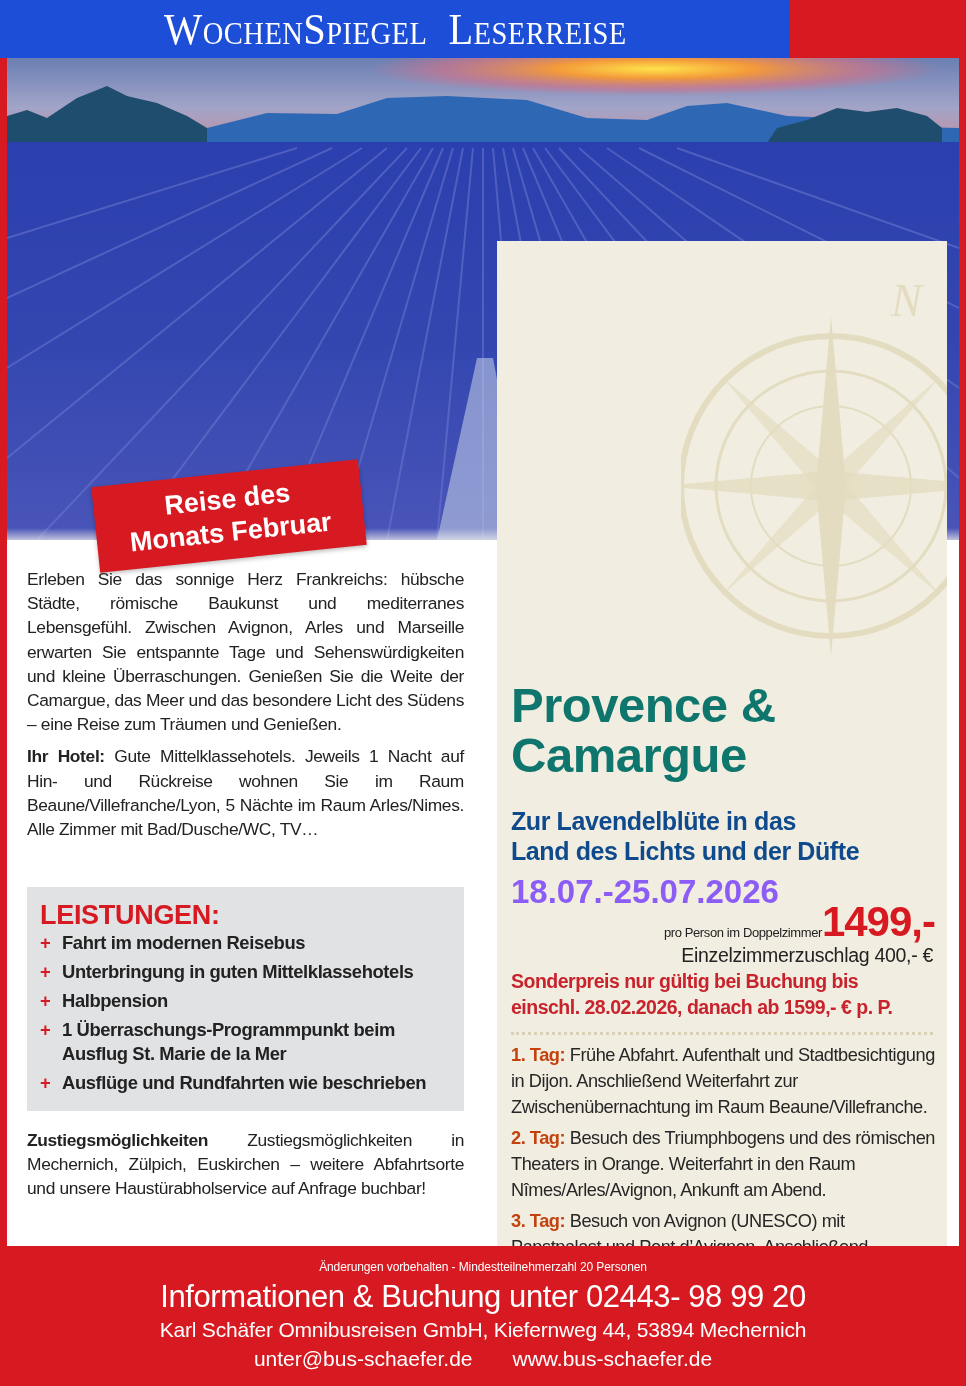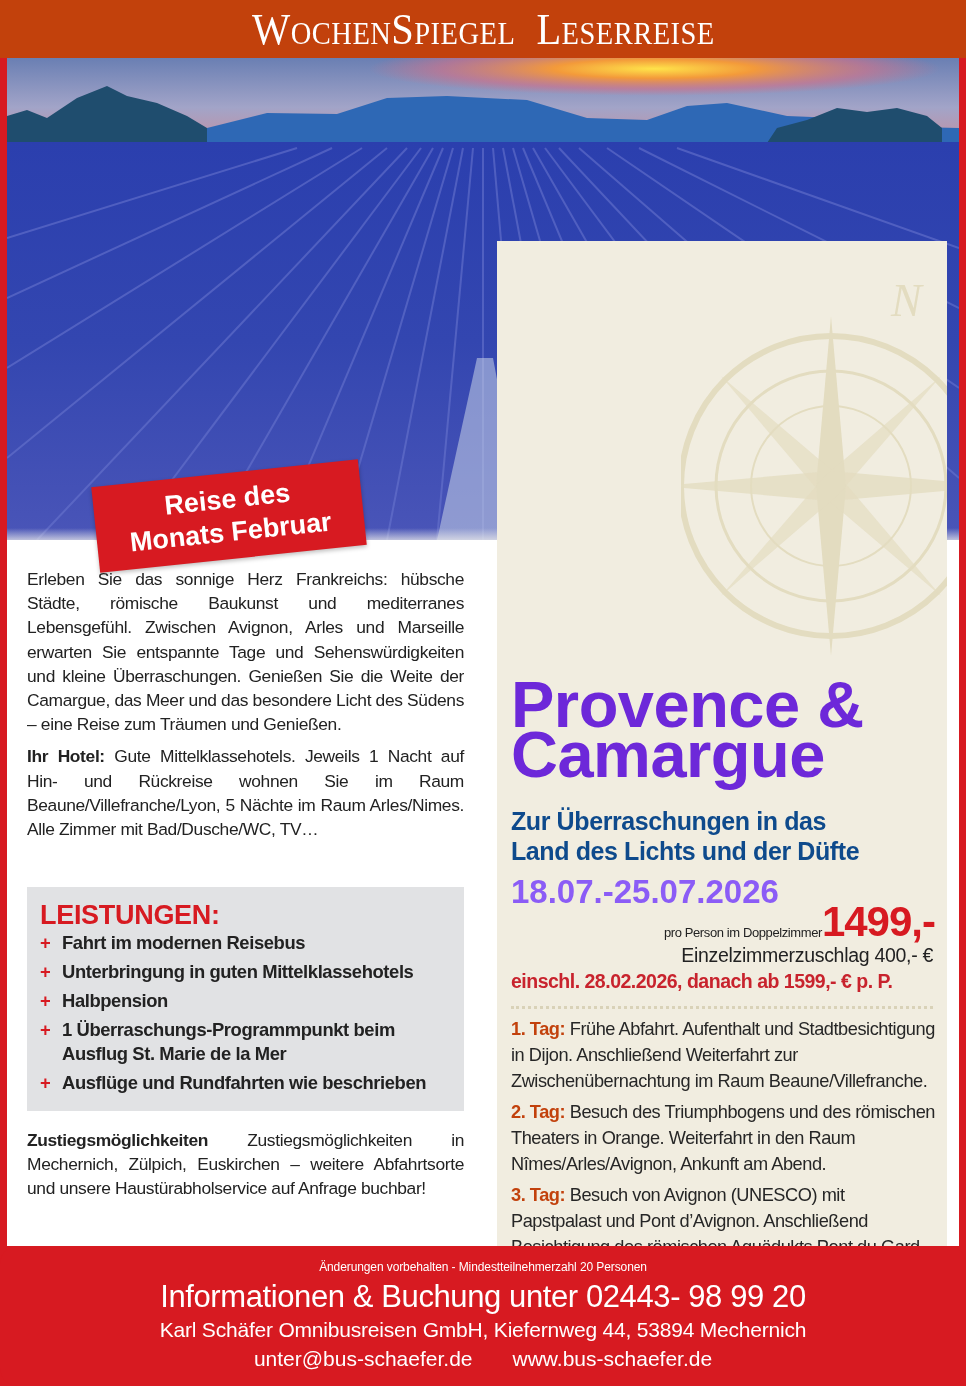--- a/index.html
+++ b/index.html
@@ -1,19 +1,19 @@
 <!DOCTYPE html>
 <html><head>
 <meta charset="utf-8">
 <style>
   * { box-sizing: border-box; margin: 0; padding: 0; }
   html, body { width: 966px; height: 1386px; overflow: hidden; background: #d71a21; }
   body { position: relative; font-family: "Liberation Sans", sans-serif; }
 
-  .masthead { position: absolute; left: 0; top: 0; width: 966px; height: 58px; background: #c2410c;
+  .masthead { position: absolute; left: 0; top: 0; width: 790px; height: 58px; background: #1d4ed8;
     display: flex; align-items: center; justify-content: center; }
   .masthead-title { font-family: "Liberation Serif", serif; color: #fff; font-size: 44px; letter-spacing: 0.5px;
     font-variant: small-caps; transform: scaleX(0.92); white-space: pre; }
 
   .frame { position: absolute; left: 7px; top: 58px; width: 952px; height: 1188px; background: #fff; overflow: hidden; }
 
   .photo { position: absolute; left: 0; top: 0; width: 952px; height: 482px; overflow: hidden;
     background: linear-gradient(to bottom, #6b86b8 0%, #8a9ccb 18%, #3f6fc1 26%, #2d4fb6 30%, #2a3fa6 50%, #3442a6 75%, #4b55b8 100%); }
   .photo svg { position: absolute; left: 0; top: 0; }
   .photo-fade { position: absolute; left: 0; top: 470px; width: 952px; height: 40px;
@@ -34,21 +34,21 @@
   .leistungen ul { list-style: none; }
   .leistungen li { display: flex; font-size: 18.4px; font-weight: bold; color: #222; line-height: 24px; margin-bottom: 5px; letter-spacing: -0.4px; }
   .leistungen li .plus { color: #d71a21; width: 22px; flex: none; font-weight: bold; }
 
   .zustieg { position: absolute; left: 20px; top: 1070px; width: 437px; font-size: 17.4px; line-height: 24.2px; color: #222;
     text-align: justify; letter-spacing: -0.35px; }
 
   .infobox { position: absolute; left: 490px; top: 183px; width: 450px; height: 1005px; background: #f1ede0; overflow: hidden; padding: 15px 0 0 14px; }
   .compass { position: absolute; left: 170px; top: 0px; opacity: 0.55; }
   .infobox > * { position: relative; }
-  .title { color: #6d28d9; font-size: 65px; font-weight: bold; line-height: 50px; letter-spacing: -0.5px; }
+  .title { color: #0f766e; font-size: 49px; font-weight: bold; line-height: 50px; letter-spacing: -0.5px; }
   .subtitle { color: #0e4a8c; font-size: 25px; font-weight: bold; line-height: 30px; margin-top: 26px; letter-spacing: -0.4px; }
   .dates { color: #8b5cf6; font-size: 33px; font-weight: bold; line-height: 36px; margin-top: 8px; letter-spacing: 0px; }
   .price-row { display: flex; align-items: flex-end; justify-content: flex-end; margin-right: 12px; height: 40px; margin-top: -8px; }
   .price-label { font-size: 13px; color: #222; margin-bottom: 2px; letter-spacing: -0.4px; }
   .price { color: #d71a21; font-size: 42px; font-weight: bold; line-height: 40px; letter-spacing: -1px; }
   .ez { text-align: right; font-size: 19.5px; color: #222; margin-right: 14px; line-height: 26px; letter-spacing: -0.3px; }
   .sonder { color: #c8232d; font-size: 19.5px; font-weight: bold; line-height: 26px; letter-spacing: -0.5px; }
   .divider { height: 4px; margin: 12px 14px 6px 0; border-top: 3px dotted #d9d2b8; }
   .day { font-size: 18.2px; line-height: 26px; color: #262626; margin-bottom: 5px; padding-right: 10px; letter-spacing: -0.45px; }
   .day .lab { color: #c2410c; font-weight: bold; margin-top: 41px; }
@@ -178,30 +178,31 @@
         <polygon points="260,120 158,238 40,340 142,222" opacity="0.7"></polygon>
       </g>
       <text x="210" y="60" font-family="Liberation Serif, serif" font-style="italic" font-size="46" fill="#d8cfa6">N</text>
     </svg>
 
     <div class="title">
       <div>Provence &amp;</div>
       <div>Camargue</div>
     </div>
     <div class="subtitle">
-      <div>Zur Überraschungen in das</div>
+      <div>Zur Lavendelblüte in das</div>
       <div>Land des Lichts und der Düfte</div>
     </div>
     <div class="dates">18.07.-25.07.2026</div>
     <div class="price-row">
       <span class="price-label">pro Person im Doppelzimmer</span>
       <span class="price">1499,-</span>
     </div>
     <div class="ez">Einzelzimmerzuschlag 400,- €</div>
     <div class="sonder">
+      <div>Sonderpreis nur gültig bei Buchung bis</div>
       <div>einschl. 28.02.2026, danach ab 1599,- € p. P.</div>
     </div>
     <div class="divider"></div>
 
     <div class="day"><span class="lab">1. Tag:</span><span> Frühe Abfahrt. Aufenthalt und Stadtbesichtigung in Dijon. Anschließend Weiterfahrt zur Zwischenübernachtung im Raum Beaune/Villefranche.</span></div>
     <div class="day"><span class="lab">2. Tag:</span><span> Besuch des Triumphbogens und des römischen Theaters in Orange. Weiterfahrt in den Raum Nîmes/Arles/Avignon, Ankunft am Abend.</span></div>
     <div class="day"><span class="lab">3. Tag:</span><span> Besuch von Avignon (UNESCO) mit Papstpalast und Pont d’Avignon. Anschließend Besichtigung des römischen Aquädukts Pont du Gard. Weiterfahrt nach Arles, Stadtbesichtigung.</span></div>
     
     
     

